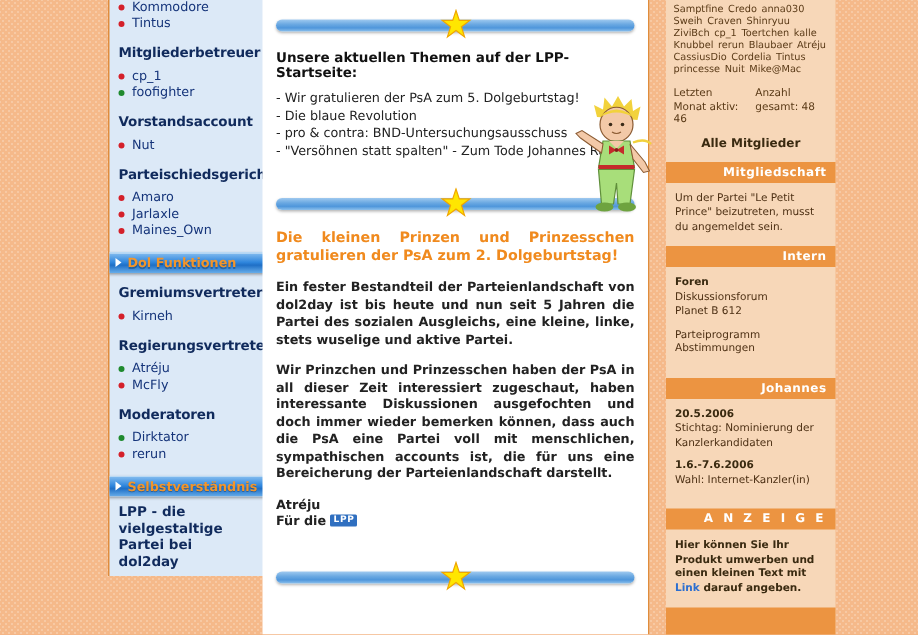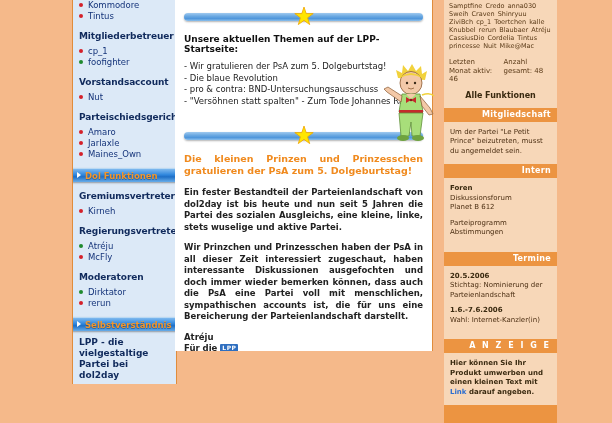--- a/index.html
+++ b/index.html
@@ -52,21 +52,21 @@
   }
   .sec-bar .lbl{
     position:absolute;left:13px;top:2px;font-size:8.5px;font-weight:bold;color:#f2952b;
     text-shadow:0 1px 0 rgba(0,0,0,.25);white-space:nowrap;
   }
   .lc-article-title{font-weight:bold;font-size:9px;color:#102a5c;line-height:11px;margin-top:2px;}
   .lc-article-body{font-size:8.5px;color:#1a2b4d;line-height:11.2px;margin-top:7px;}
 
   
   #center-col{
-    position:absolute;left:175px;top:0;width:257px;height:351px;
+    position:absolute;left:175px;top:0;width:257px;height:423px;
     background:#ffffff;border-right:1px solid #e08c3c;overflow:hidden;
   }
   .cc-pad{padding:0 9px;}
   .divider{
     position:relative;height:22px;margin:6px 0;
   }
   .divider .bar{
     position:absolute;left:9px;right:9px;top:7px;height:8px;border-radius:5px;
     background:linear-gradient(to bottom,#9fc9ef 0%,#6ba9e2 40%,#4f96db 70%,#8cc0ec 100%);
     box-shadow:0 1px 2px rgba(0,0,0,.3);
@@ -240,21 +240,21 @@
     <div class="divider" style="margin-top:18px;">
       <div class="bar"></div>
       <div class="star">
         <svg class="star-svg" width="22" height="22" viewBox="0 0 22 22">
           <polygon points="11,1 13.2,7.6 20.2,7.6 14.6,11.8 16.7,18.6 11,14.4 5.3,18.6 7.4,11.8 1.8,7.6 8.8,7.6" fill="#ffe600" stroke="#f0a500" stroke-width="0.8"></polygon>
         </svg>
       </div>
     </div>
 
     <div class="cc-pad">
-      <div class="cc-h-orange">Die kleinen Prinzen und Prinzesschen gratulieren der PsA zum 5. Dolgeburtstag!</div>
+      <div class="cc-h-orange">Die kleinen Prinzen und Prinzesschen gratulieren der PsA zum 2. Dolgeburtstag!</div>
       <div class="cc-p">Ein fester Bestandteil der Parteienlandschaft von dol2day ist bis heute und nun seit 5 Jahren die Partei des sozialen Ausgleichs, eine kleine, linke, stets wuselige und aktive Partei.</div>
       <div class="cc-p">Wir Prinzchen und Prinzesschen haben der PsA in all dieser Zeit interessiert zugeschaut, haben interessante Diskussionen ausgefochten und doch immer wieder bemerken können, dass auch die PsA eine Partei voll mit menschlichen, sympathischen accounts ist, die für uns eine Bereicherung der Parteienlandschaft darstellt.</div>
 
       <div class="cc-sig">
         <div>Atréju</div>
         <div>
           <span>Für die</span>
           <span class="blue-chip">LPP</span>
         </div>
       </div>
@@ -317,44 +317,44 @@
           <div>
             <span>Letzten Monat aktiv:</span>
             <span>46</span>
           </div>
           <div>
             <span>Anzahl gesamt:</span>
             <span>48</span>
           </div>
         </div>
 
-        <div class="all-members">Alle Funktionen</div>
+        <div class="all-members">Alle Mitglieder</div>
       </div>
 
       <div class="rc-bar">Mitgliedschaft</div>
       <div class="rc-body">Um der Partei "Le Petit Prince" beizutreten, musst du angemeldet sein.</div>
 
       <div class="rc-bar">Intern</div>
       <div class="rc-body">
         <div class="rc-block">
           <div class="rc-strong">Foren</div>
           <div>Diskussionsforum</div>
           <div>Planet B 612</div>
         </div>
         <div class="rc-block">
           <div>Parteiprogramm</div>
           <div>Abstimmungen</div>
         </div>
       </div>
 
-      <div class="rc-bar">Termine</div>
+      <div class="rc-bar">Johannes</div>
       <div class="rc-body">
         <div class="rc-block">
           <div class="rc-strong">20.5.2006</div>
-          <div>Stichtag: Nominierung der Parteienlandschaft</div>
+          <div>Stichtag: Nominierung der Kanzlerkandidaten</div>
         </div>
         <div class="rc-block">
           <div class="rc-strong">1.6.-7.6.2006</div>
           <div>Wahl: Internet-Kanzler(in)</div>
         </div>
       </div>
 
       <div class="rc-bar spaced">A N Z E I G E</div>
       <div class="rc-body">
         <span class="rc-strong">Hier können Sie Ihr Produkt umwerben und einen kleinen Text mit </span><a class="rc-strong">Link</a><span class="rc-strong"> darauf angeben.</span>

